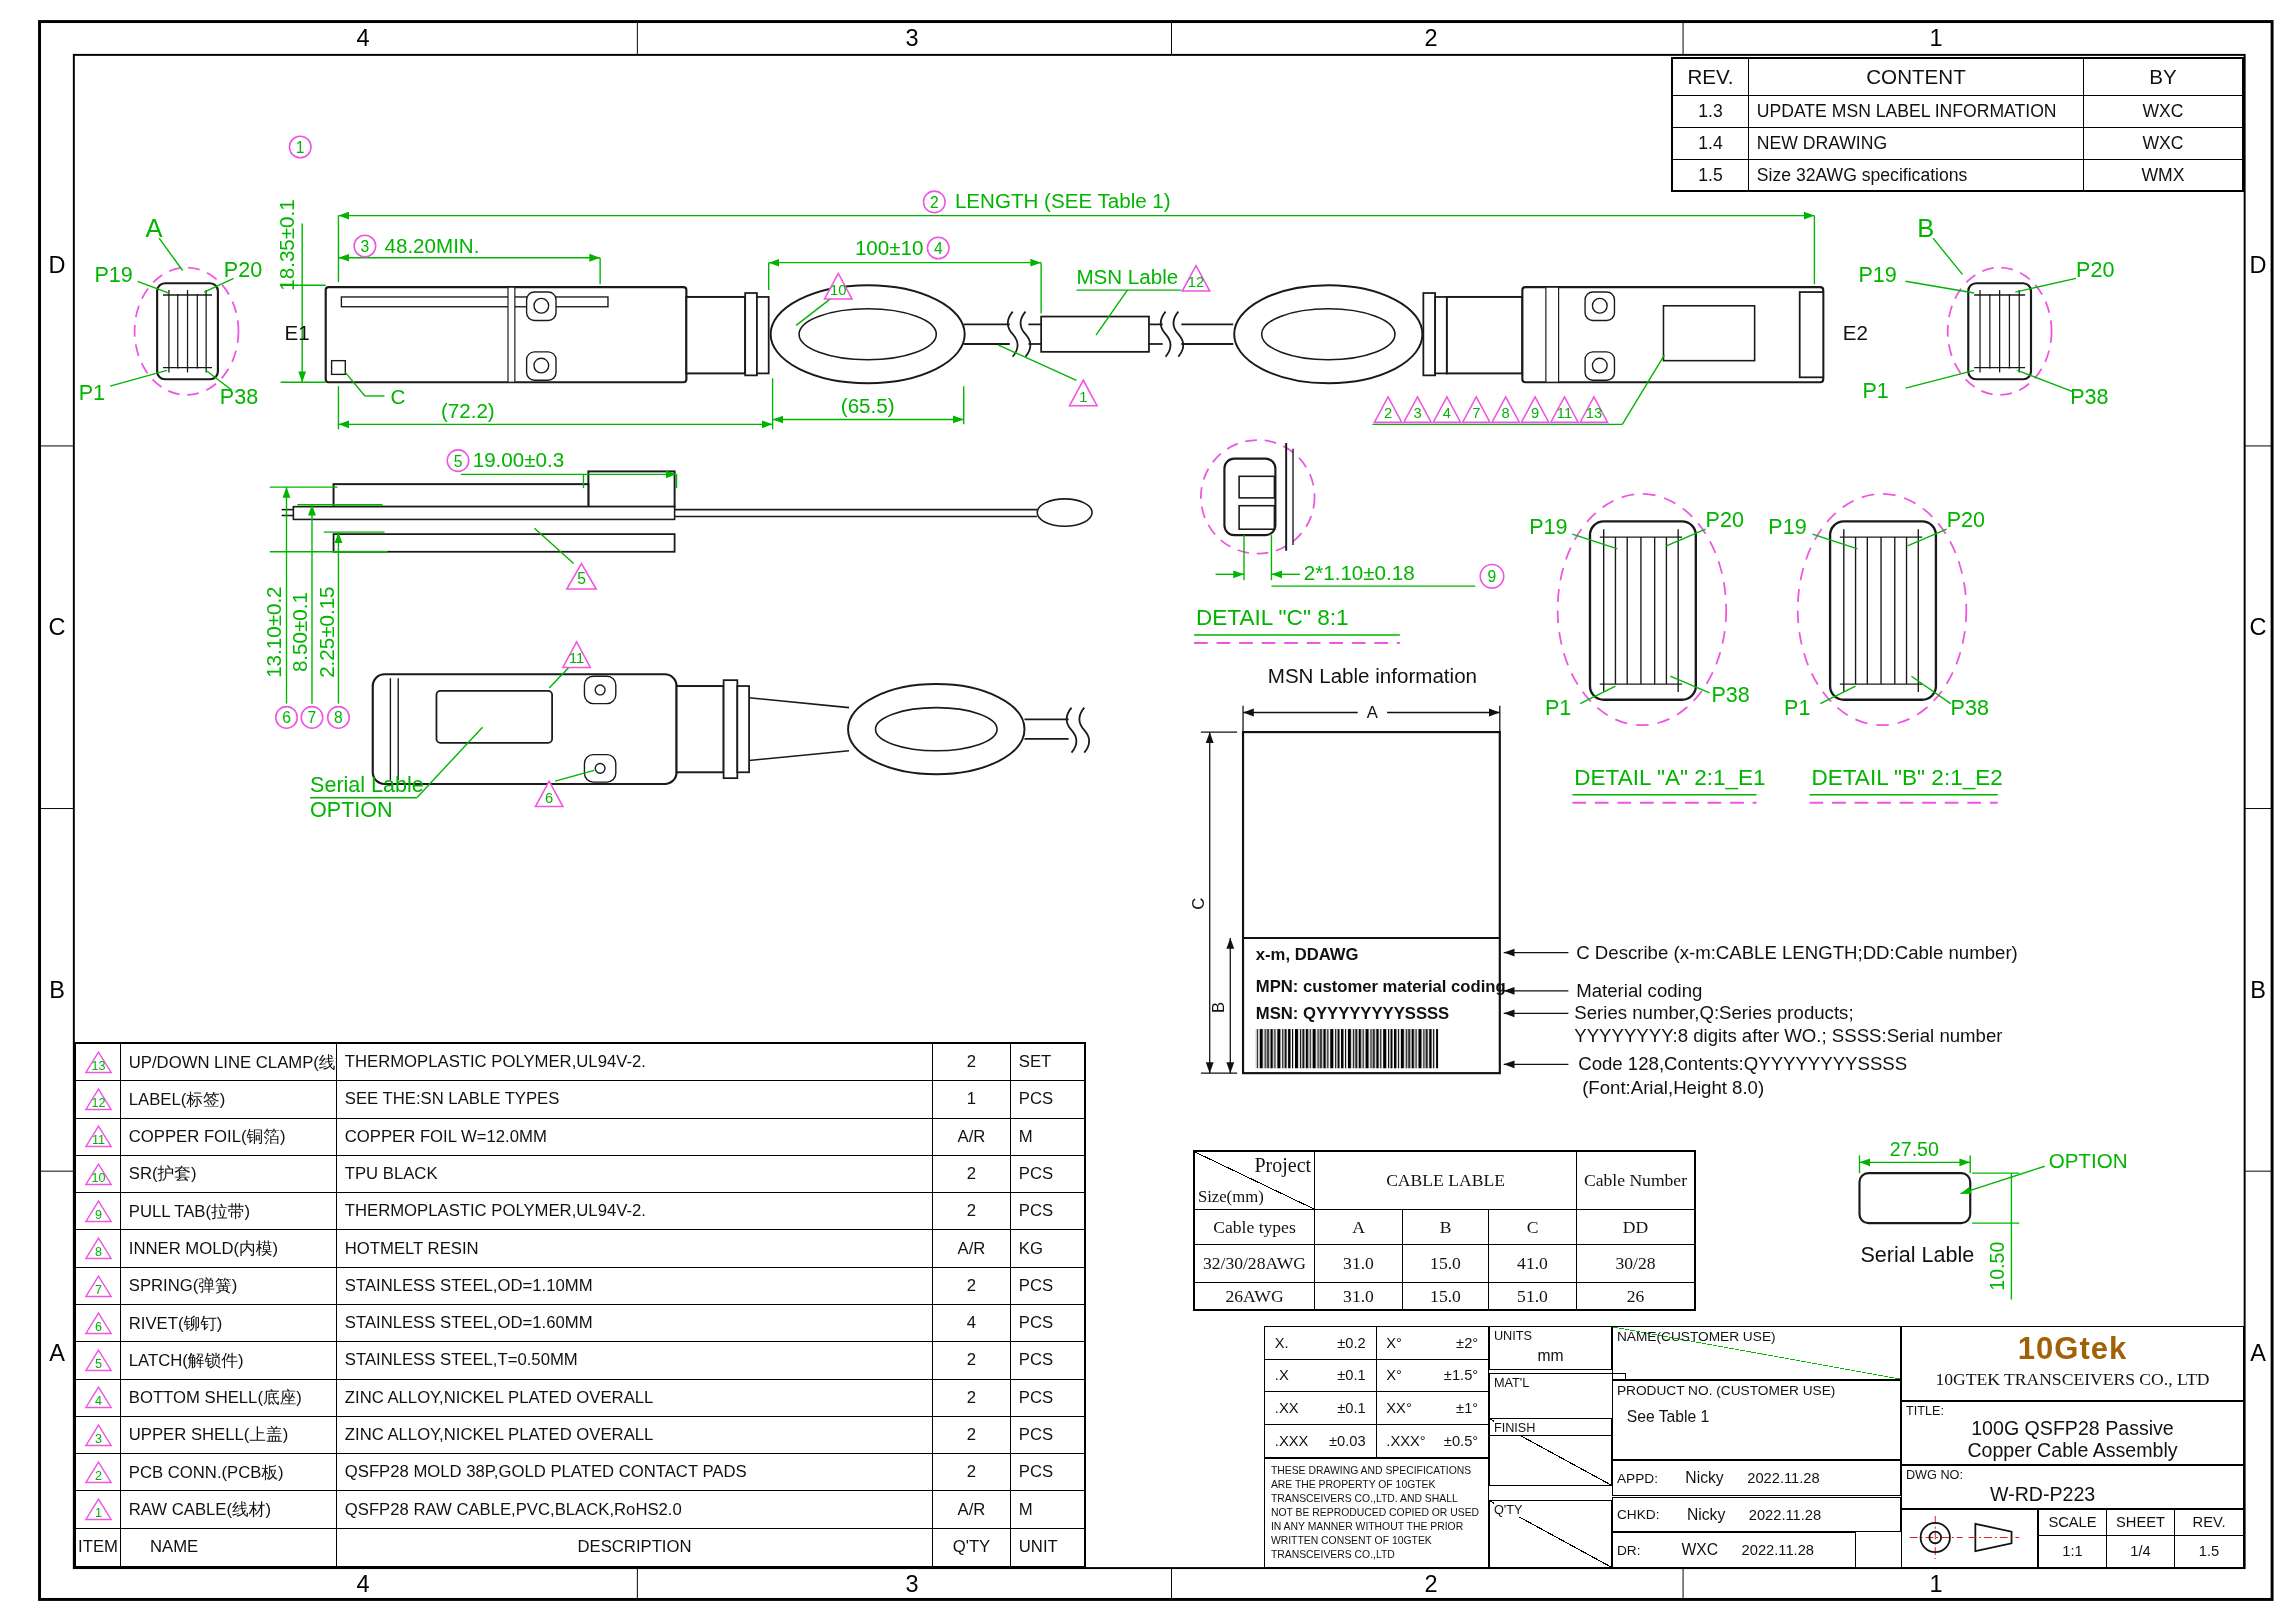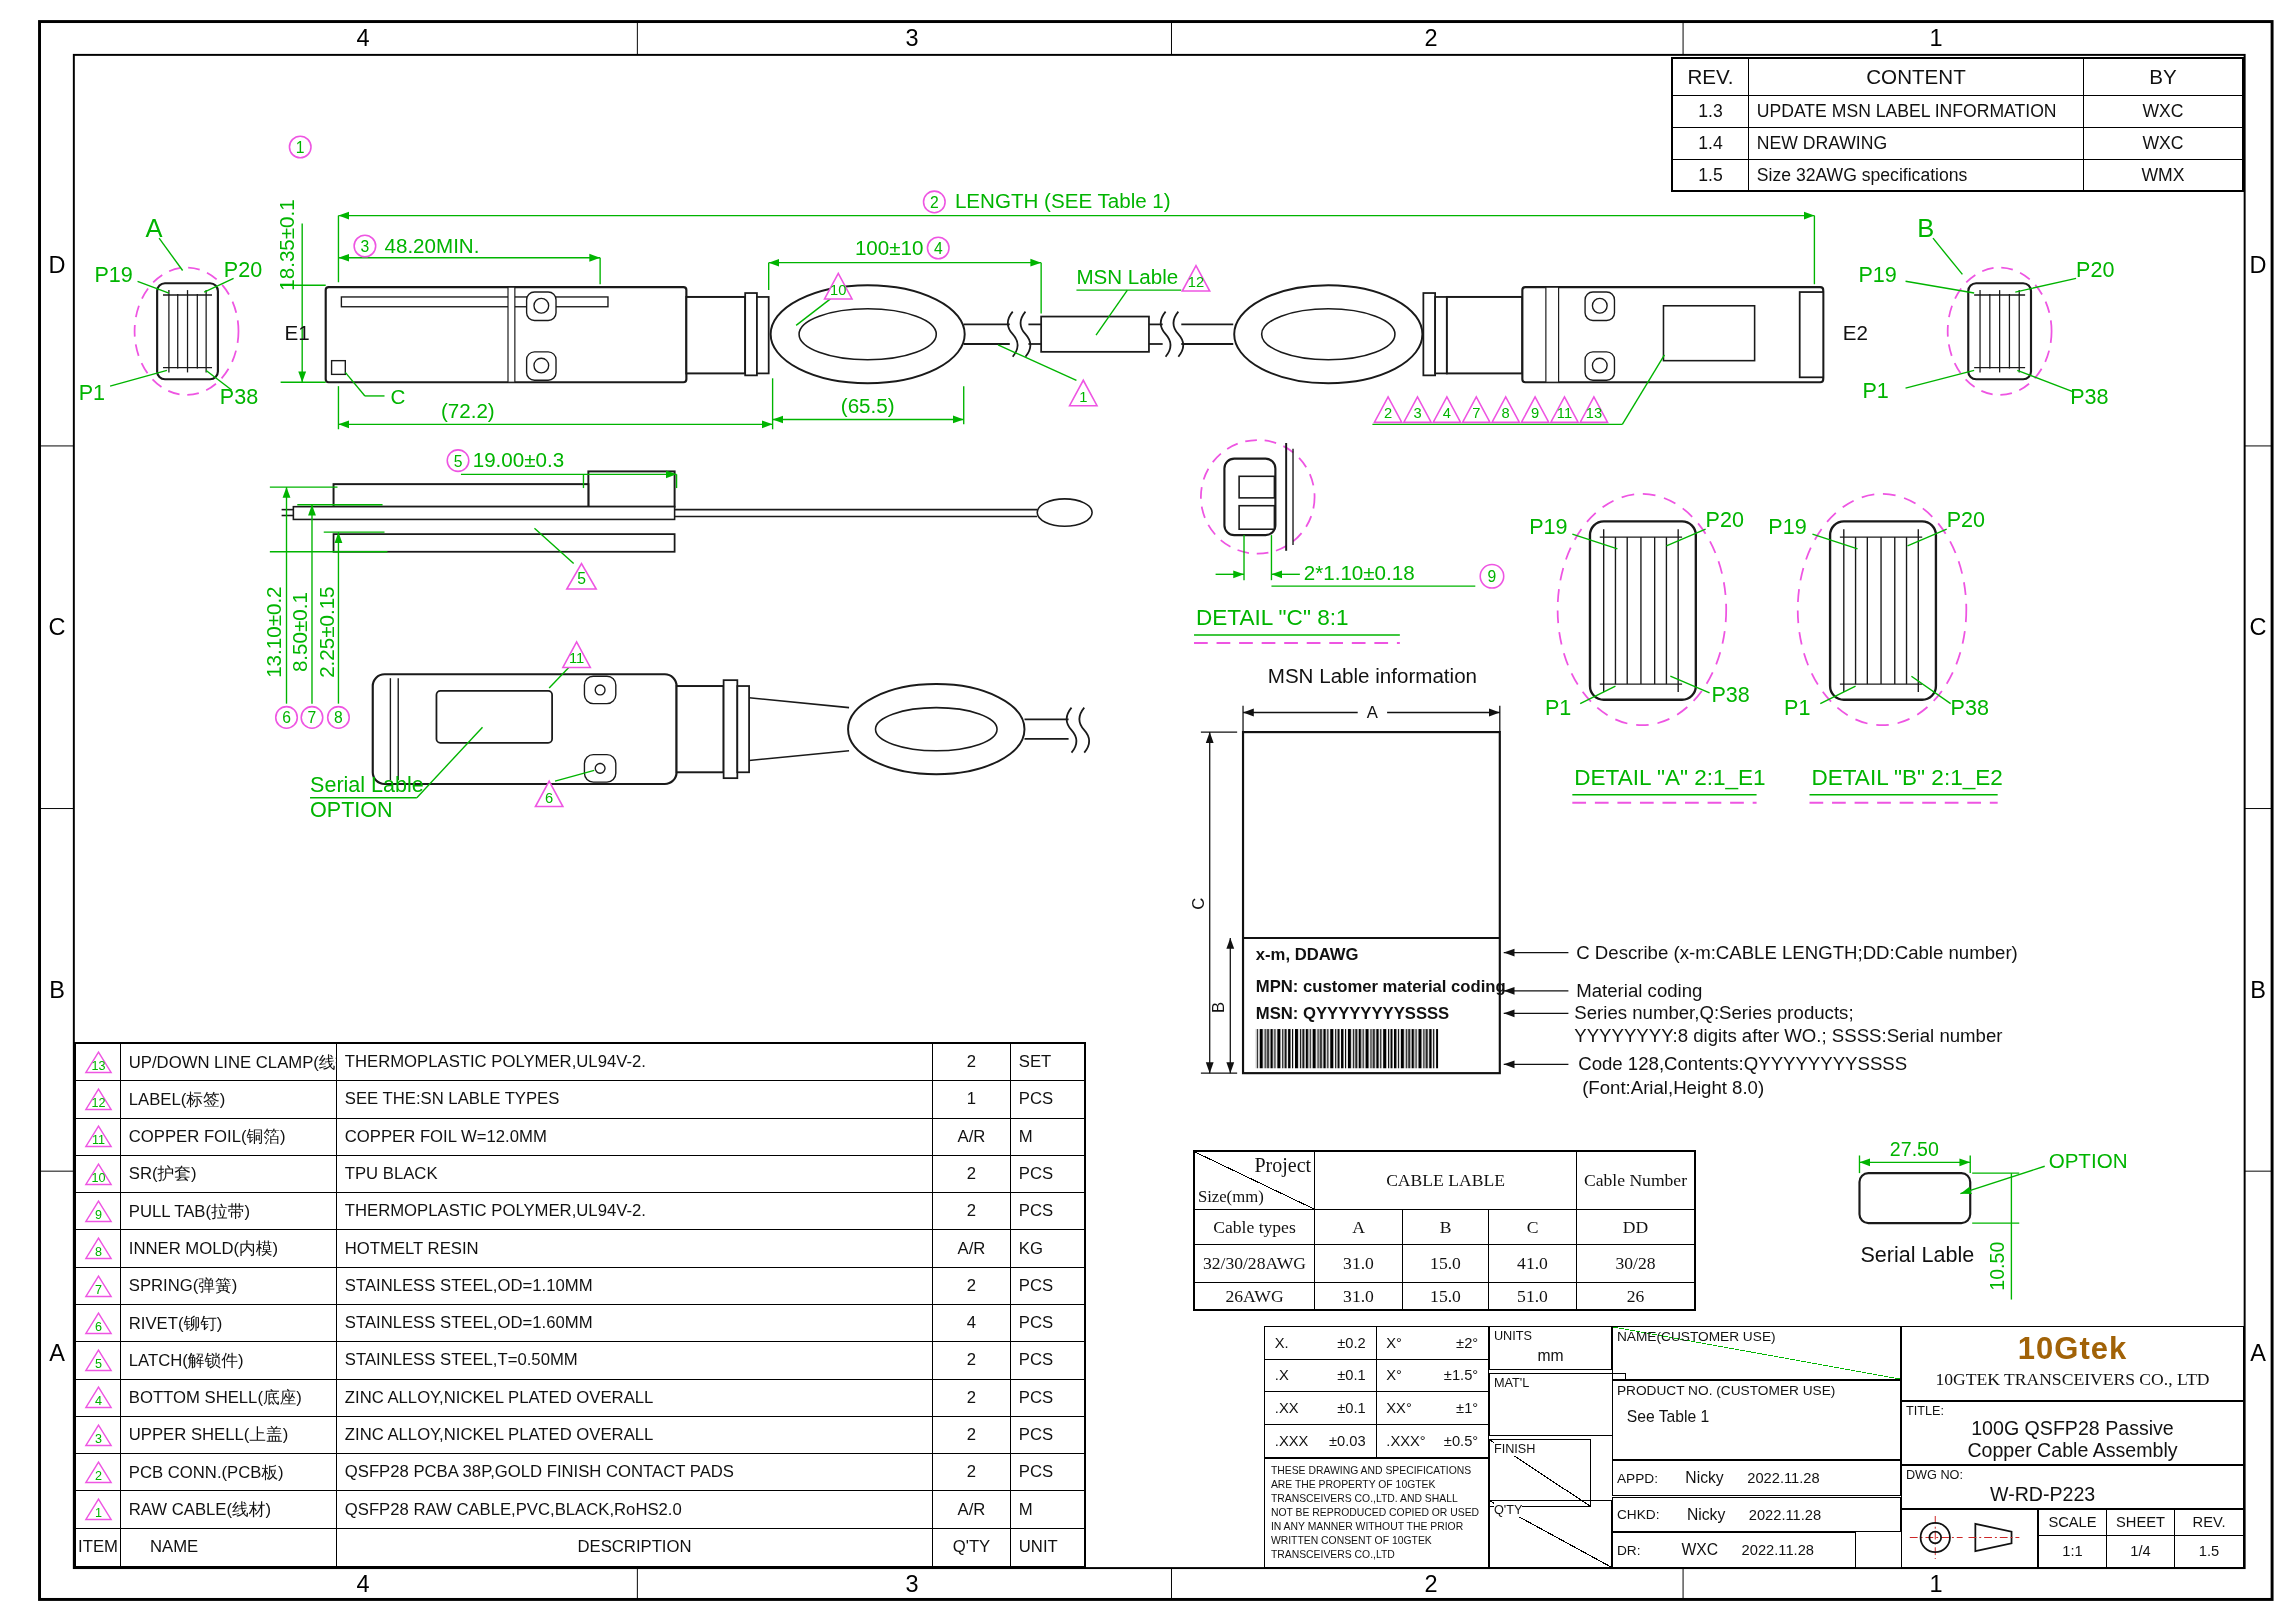--- a/index.html
+++ b/index.html
@@ -619,21 +619,21 @@
   <div class="cell left">ZINC ALLOY,NICKEL PLATED OVERALL</div>
   <div class="cell">2</div>
   <div class="cell lc left">PCS</div>
   <div class="cell" style="padding:0;">
       <svg width="31" height="26.5" viewBox="0 0 32 27" style="font-size:17px">
         <polygon points="16,3 29,24 3,24" fill="#fff" stroke="#ee55e2" stroke-width="1.5"></polygon>
         <text x="16" y="21" fill="#00b400" font-size="13" text-anchor="middle">2</text>
       </svg>
     </div>
   <div class="cell left">PCB CONN.(PCB板)</div>
-  <div class="cell left">QSFP28 PCBA 38P,GOLD FINISH CONTACT PADS</div>
+  <div class="cell left">QSFP28 MOLD 38P,GOLD PLATED CONTACT PADS</div>
   <div class="cell">2</div>
   <div class="cell lc left">PCS</div>
   <div class="cell" style="padding:0;">
       <svg width="31" height="26.5" viewBox="0 0 32 27" style="font-size:17px">
         <polygon points="16,3 29,24 3,24" fill="#fff" stroke="#ee55e2" stroke-width="1.5"></polygon>
         <text x="16" y="21" fill="#00b400" font-size="13" text-anchor="middle">1</text>
       </svg>
     </div>
   <div class="cell left">RAW CABLE(线材)</div>
   <div class="cell left">QSFP28 RAW CABLE,PVC,BLACK,RoHS2.0</div>
@@ -712,21 +712,21 @@
 
   <div class="tbx" style="left:0;top:132px;width:225px;height:110px;font-size:10.4px;line-height:1.35;padding:4.9px 5.9px;white-space:normal;">THESE DRAWING AND SPECIFICATIONS ARE THE PROPERTY OF 10GTEK TRANSCEIVERS CO.,LTD. AND SHALL NOT BE REPRODUCED COPIED OR USED IN ANY MANNER WITHOUT THE PRIOR WRITTEN CONSENT OF 10GTEK TRANSCEIVERS CO.,LTD</div>
 
   <div class="tbx" style="left:225px;top:0;width:123px;height:44px;">
     <span class="lab">UNITS</span>
     <div style="text-align:center;margin-top:19.6px;font-size:15.7px;">mm</div>
   </div>
   <div class="tbx" style="left:225px;top:47px;width:137px;height:63px;">
       <span class="lab">MAT'L</span>
     </div>
-  <div class="tbx diagb" style="left:225px;top:113px;width:102px;height:68px;">
+  <div class="tbx diagb" style="left:225px;top:92px;width:123px;height:68px;">
       <span class="lab" style="background:#fff;">FINISH</span>
     </div>
   <div class="tbx diagb" style="left:225px;top:174px;width:123px;height:68px;">
       <span class="lab" style="background:#fff;">Q'TY</span>
     </div>
 
   <div class="tbx diagg" style="left:348px;top:0;width:289px;height:54px;">
       <span class="lab" style="font-size:13.7px;">NAME(CUSTOMER USE)</span>
     </div>
   <div class="tbx" style="left:348px;top:54px;width:289px;height:80px;">

